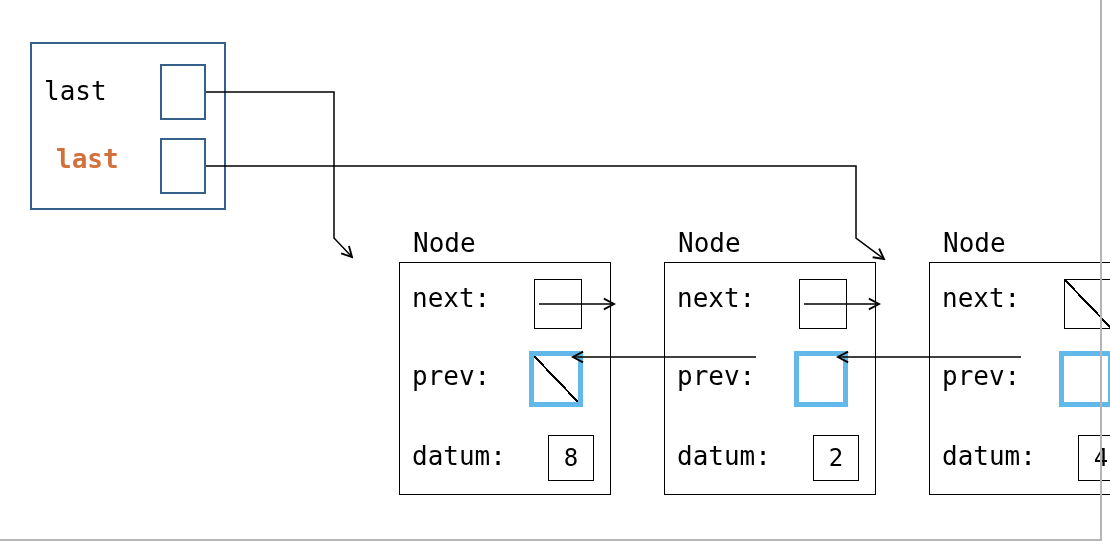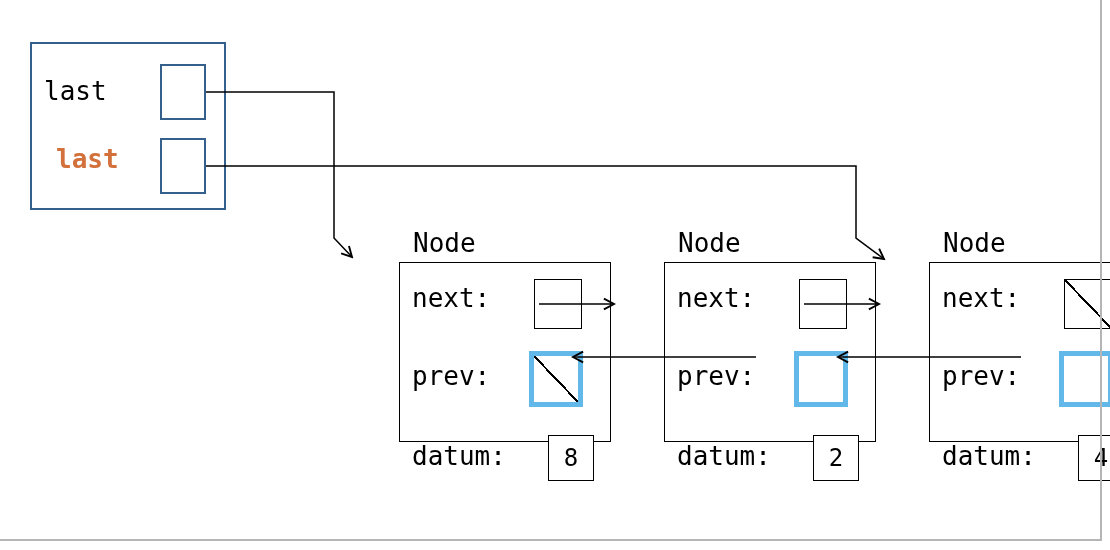--- a/index.html
+++ b/index.html
@@ -61,21 +61,21 @@
   .node-title {
     position: absolute;
     left: 14px; top: 0;
     font-size: 26px;
     color: #000;
     white-space: nowrap;
   }
   .node-box {
     position: absolute;
     left: 0; top: 34px;
-    width: 212px; height: 180px;
+    width: 212px; height: 233px;
     border: 1.5px solid var(--node-border, #000);
     background: #fff;
   }
   .field-label {
     position: absolute;
     left: 12px;
     font-size: 26px;
     color: #000;
     white-space: nowrap;
   }

